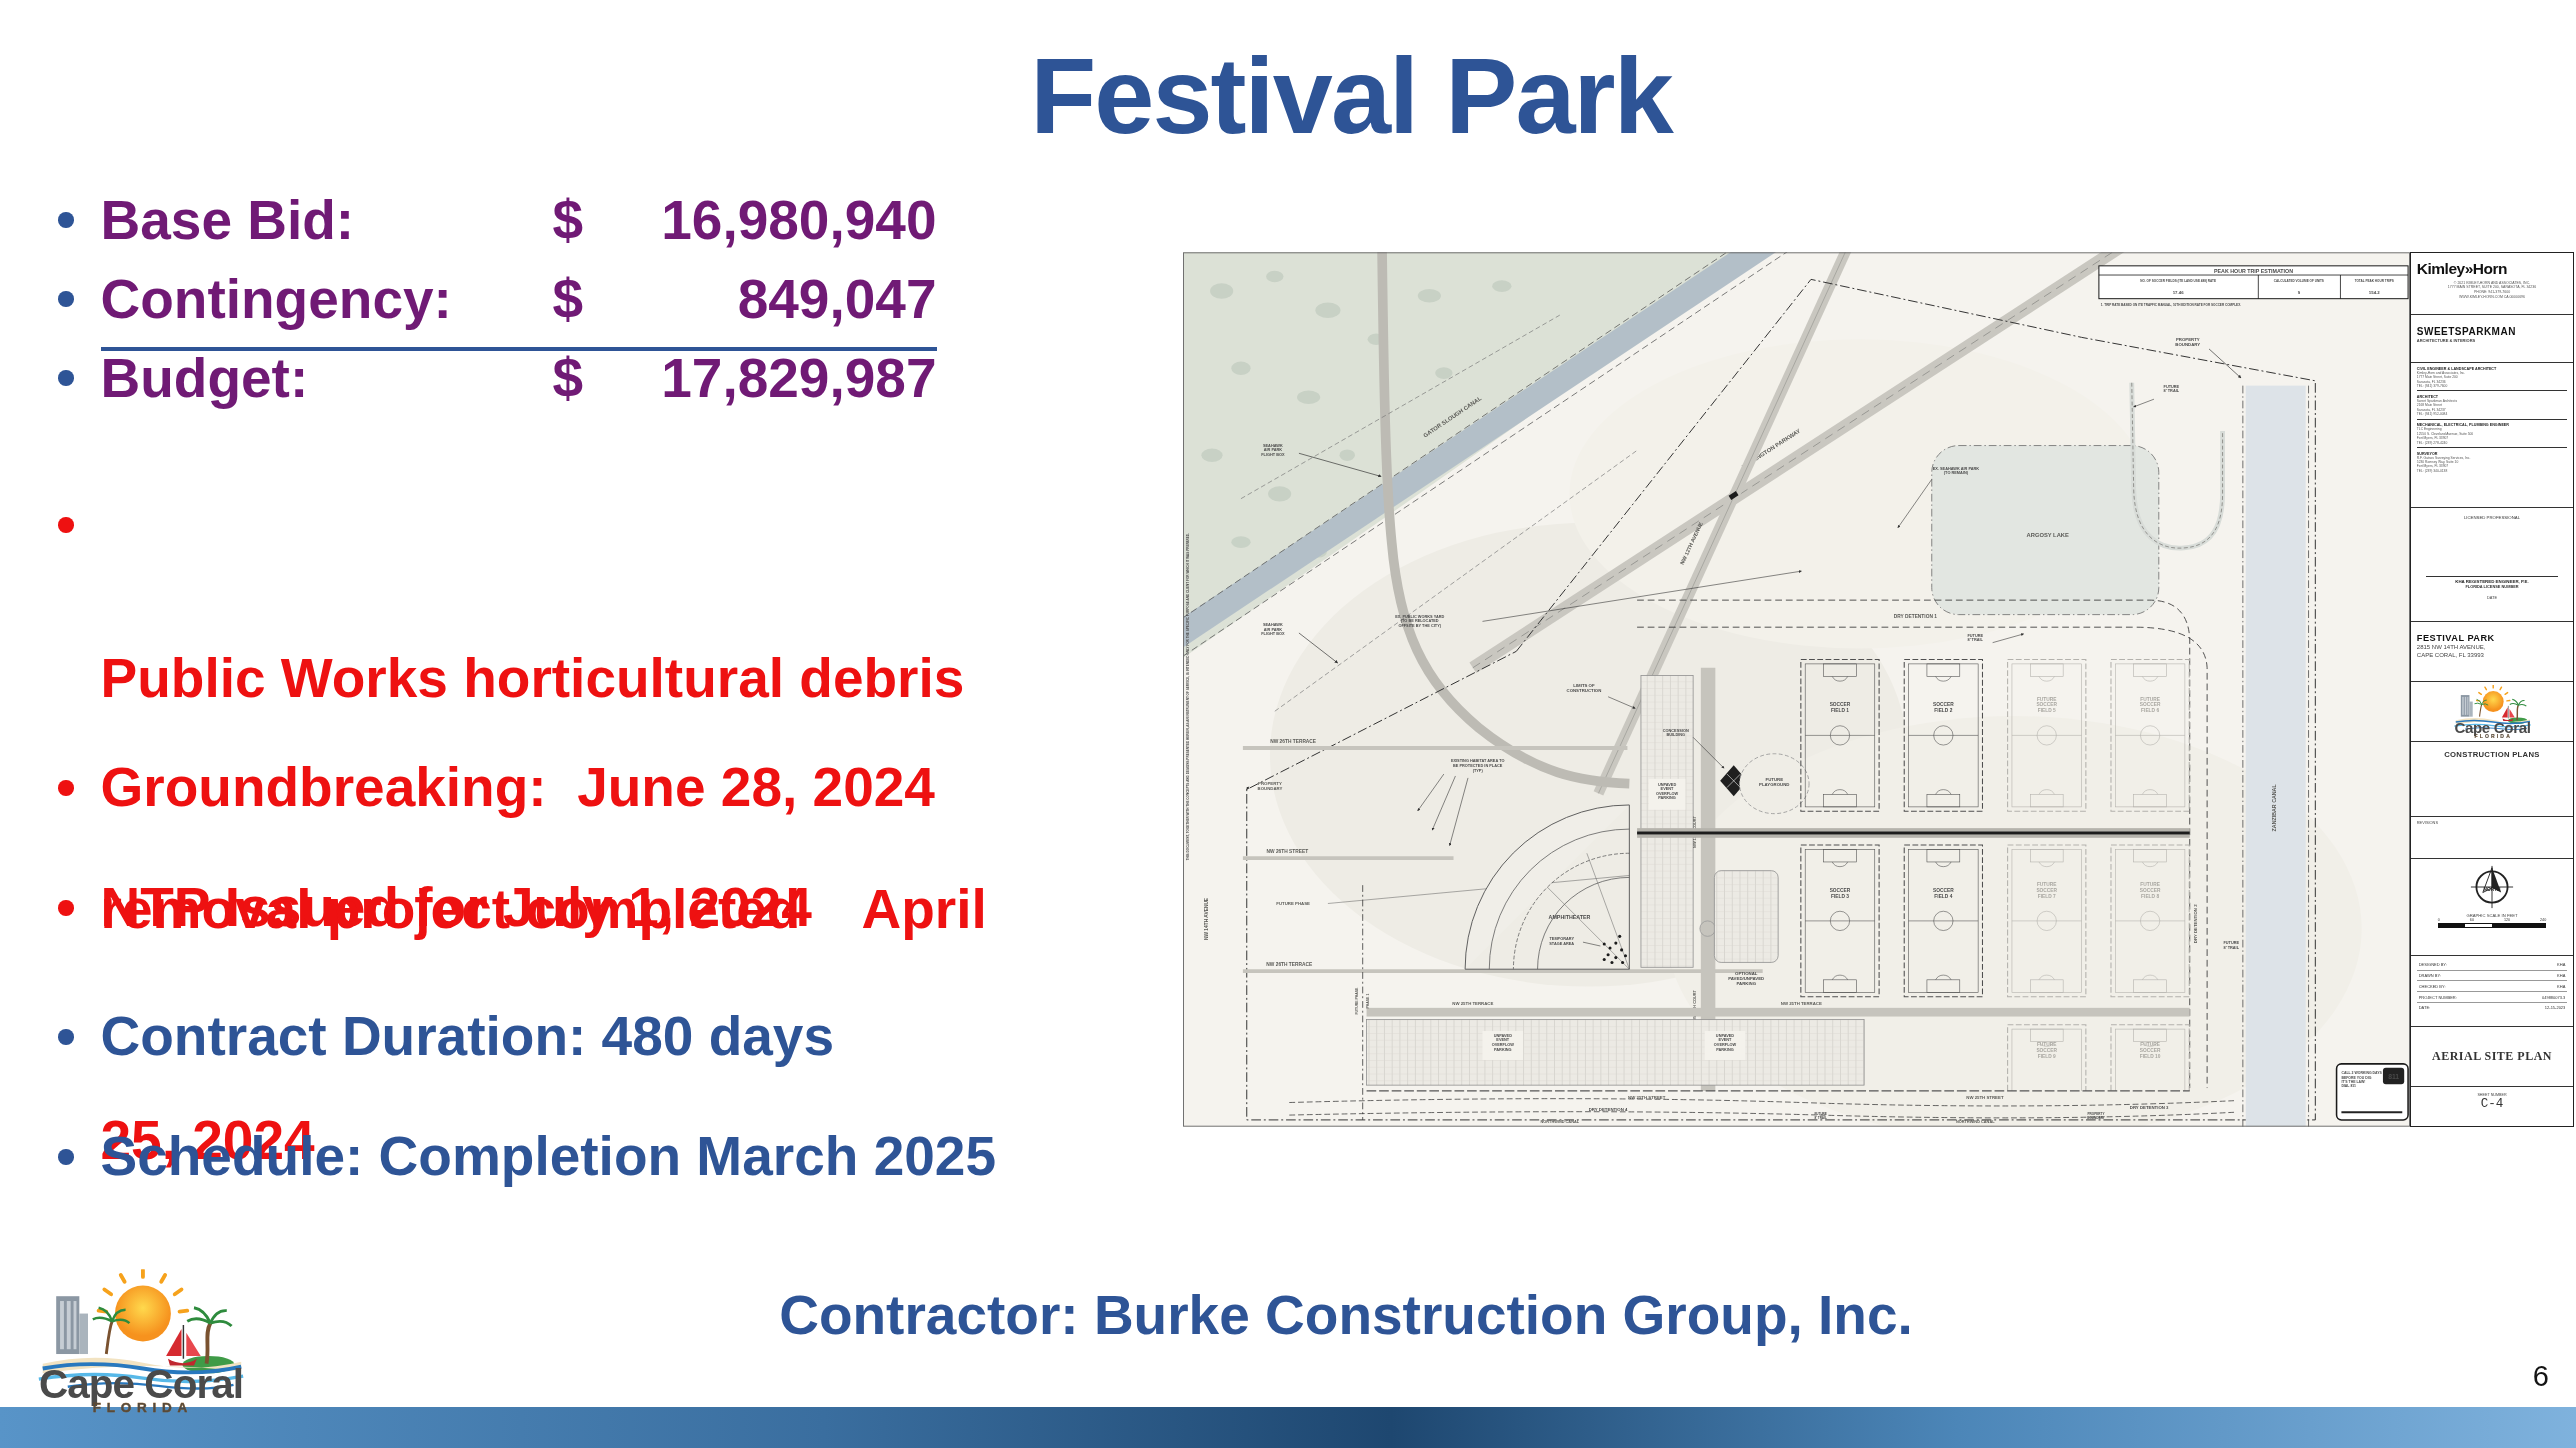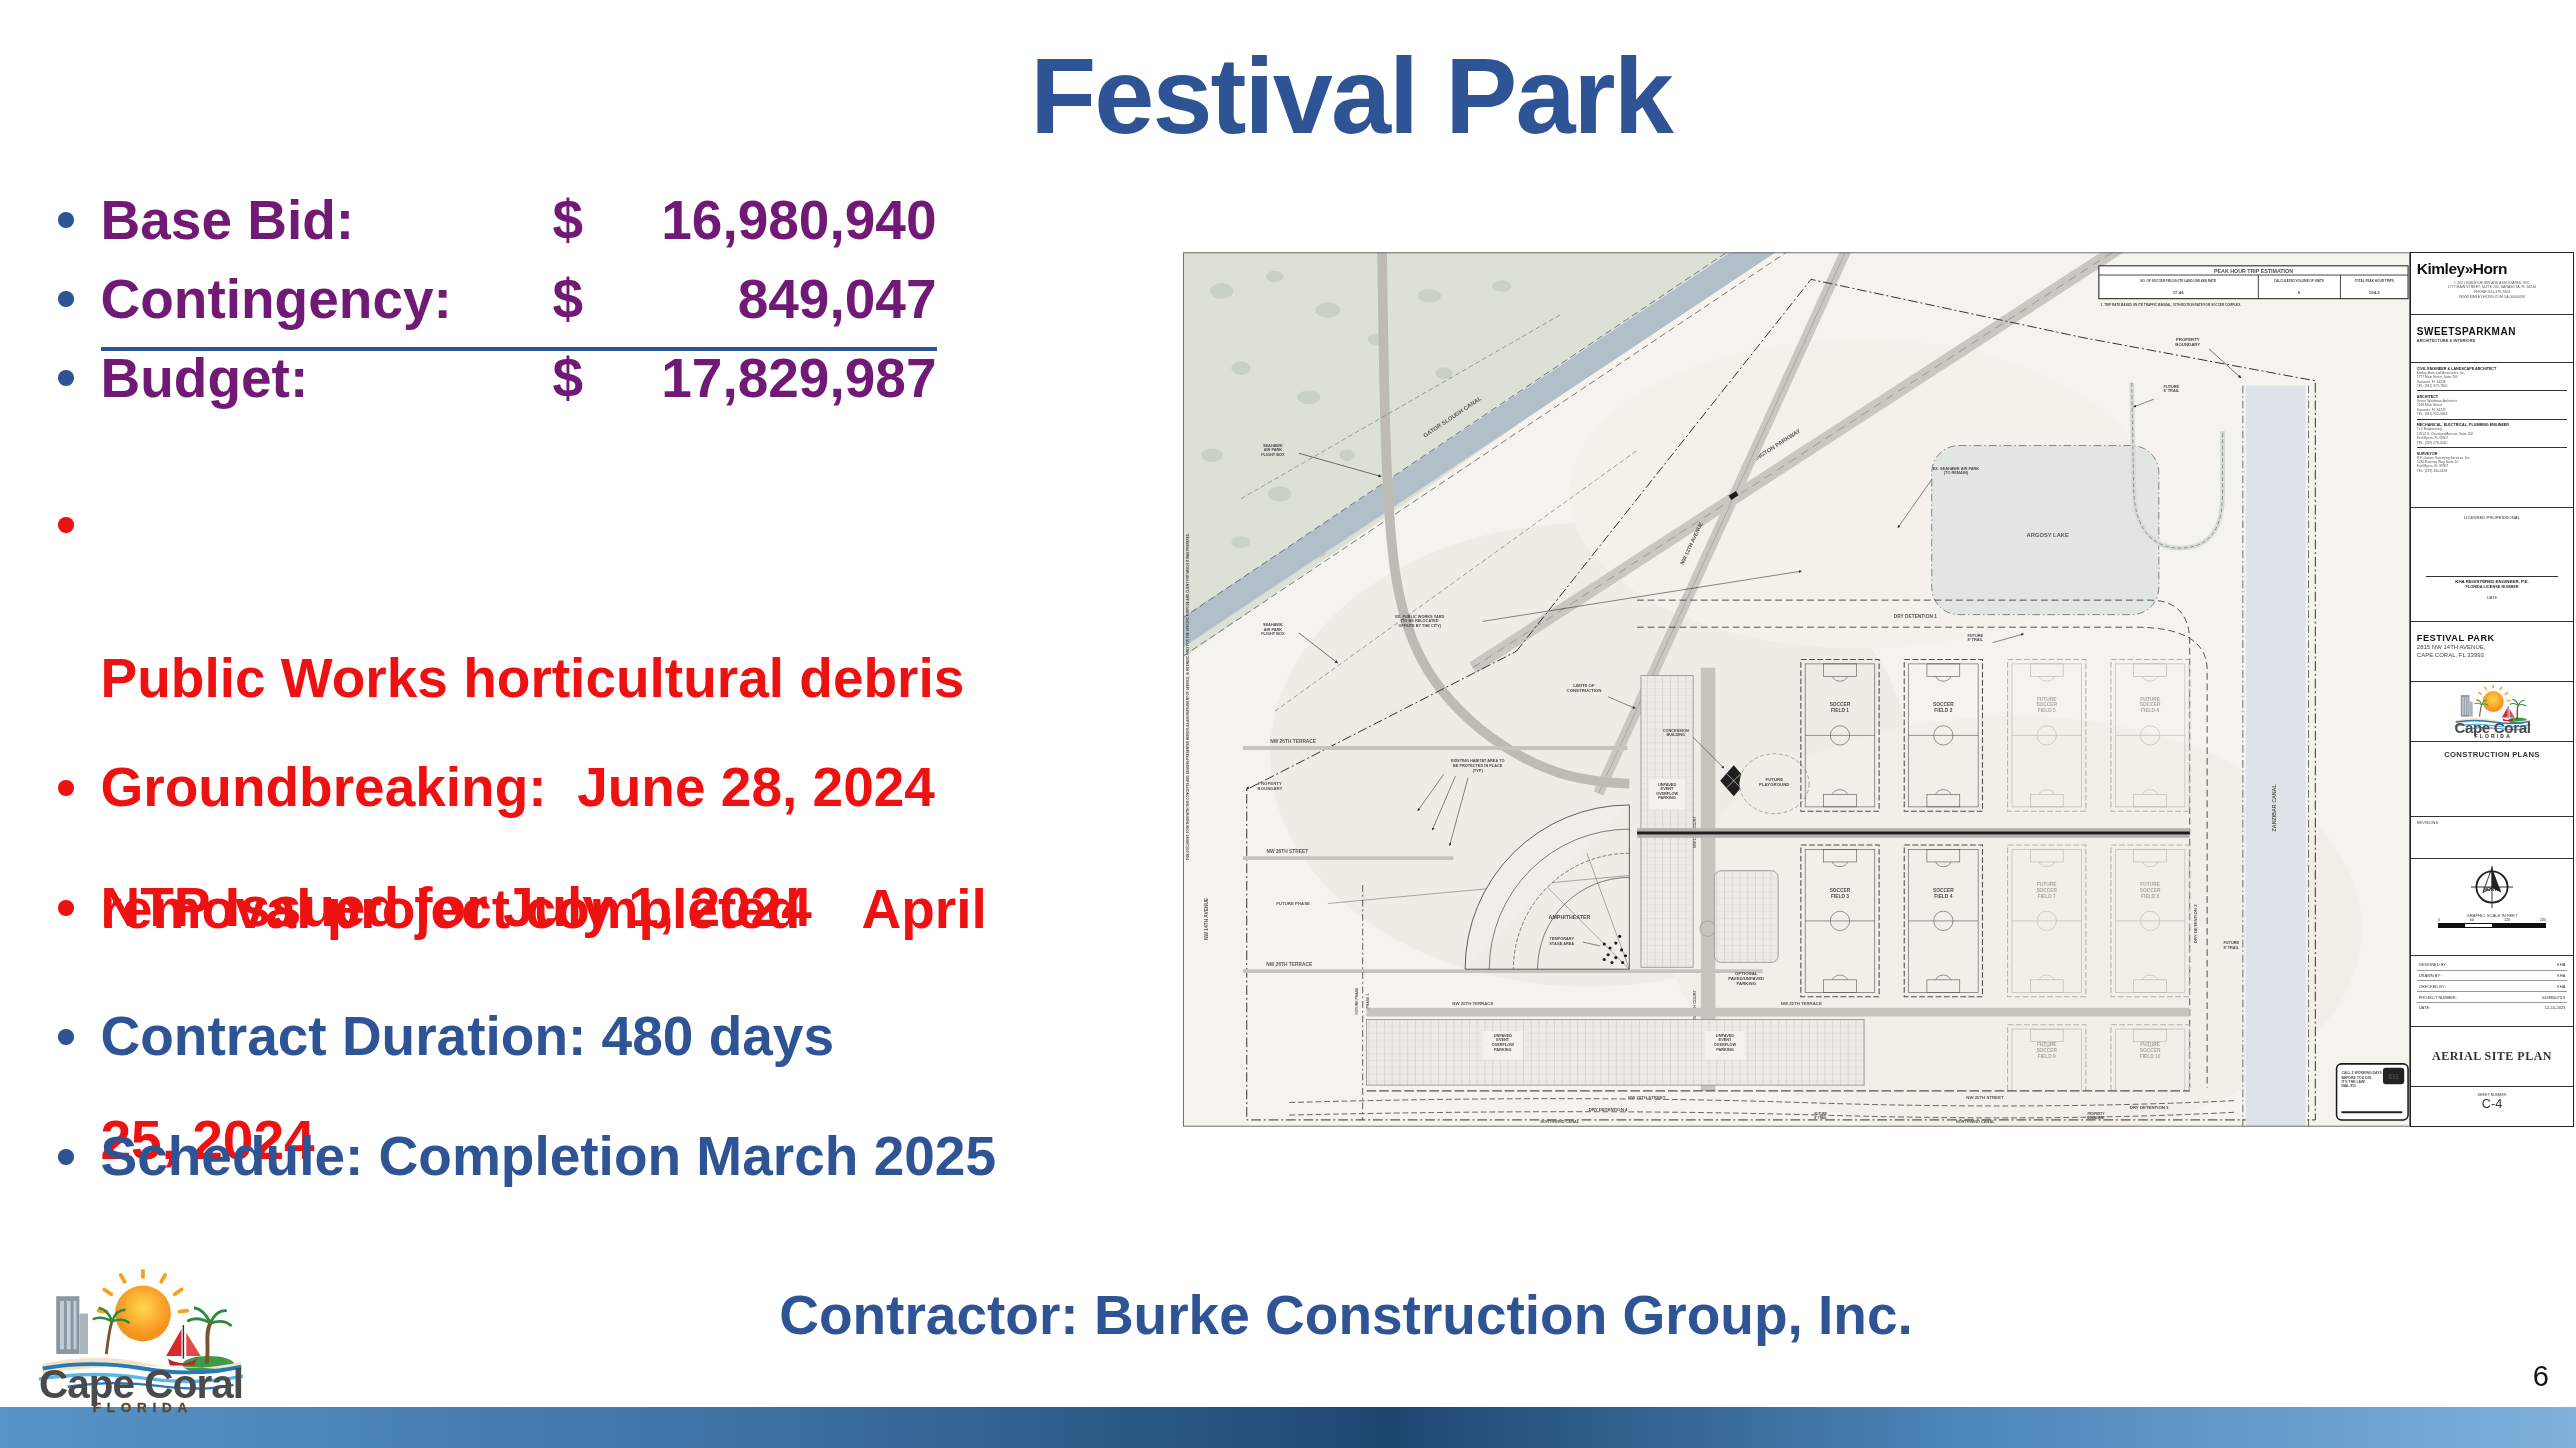--- a/index.html
+++ b/index.html
@@ -67,21 +67,21 @@
   .scalelbl{font-size:4.2px;color:#444;text-align:center;margin-top:2.9px;}
   .ticks{display:flex;justify-content:space-between;font-size:3.7px;color:#333;padding:0 21px;}
   .sbar{display:flex;height:4.8px;margin:1px 21px 0 21px;border:0.8px solid #111;}
   .sbar div{flex:1;}
   .sb1{background:#111;} .sb2{background:#fff;} .sb3{background:#111;}
   .metarow{display:flex;justify-content:space-between;font-size:4px;color:#333;
            border-bottom:0.5px solid #999;padding:2.4px 1.9px;}
   .metarow:last-child{border-bottom:none;}
   .aerial{font-size:12px;font-weight:bold;color:#333;text-align:center;margin-top:19.3px;letter-spacing:0.5px;}
   .shlbl{font-size:3.7px;color:#444;text-align:center;margin-top:2.9px;}
-  .shno{font-size:12.6px;color:#333;text-align:center;font-weight:normal;}
+  .shno{font-size:12.6px;color:#333;text-align:center;font-weight:normal;font-family:Liberation Mono, monospace;}
   
   #cclogo-main{position:absolute;left:35px;top:1269px;width:212px;height:145px;}
 </style>
 </head>
 <body>
 
 <div id="slide">
 
   <div id="title">Festival Park</div>
 

